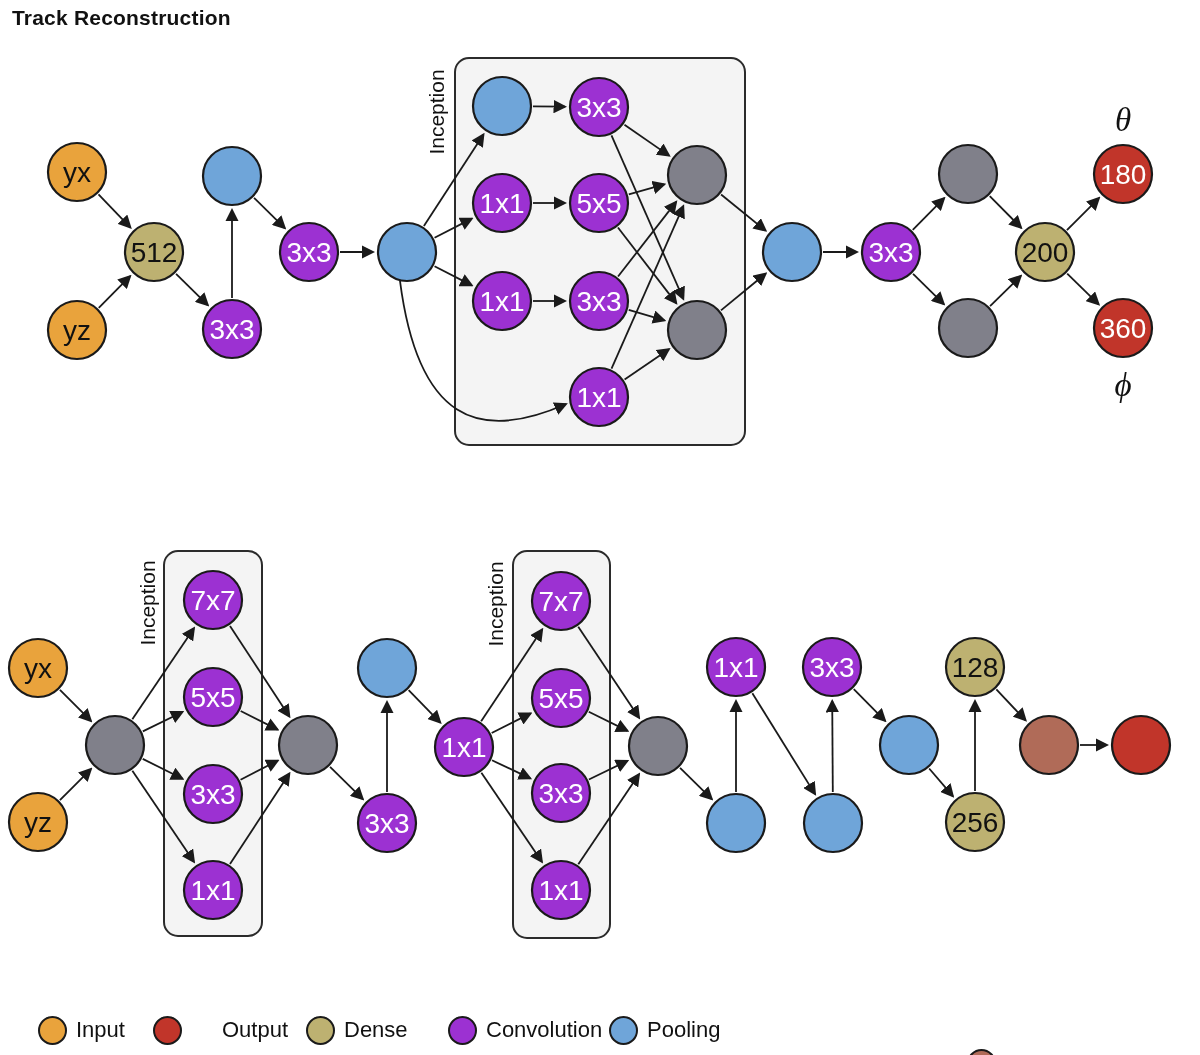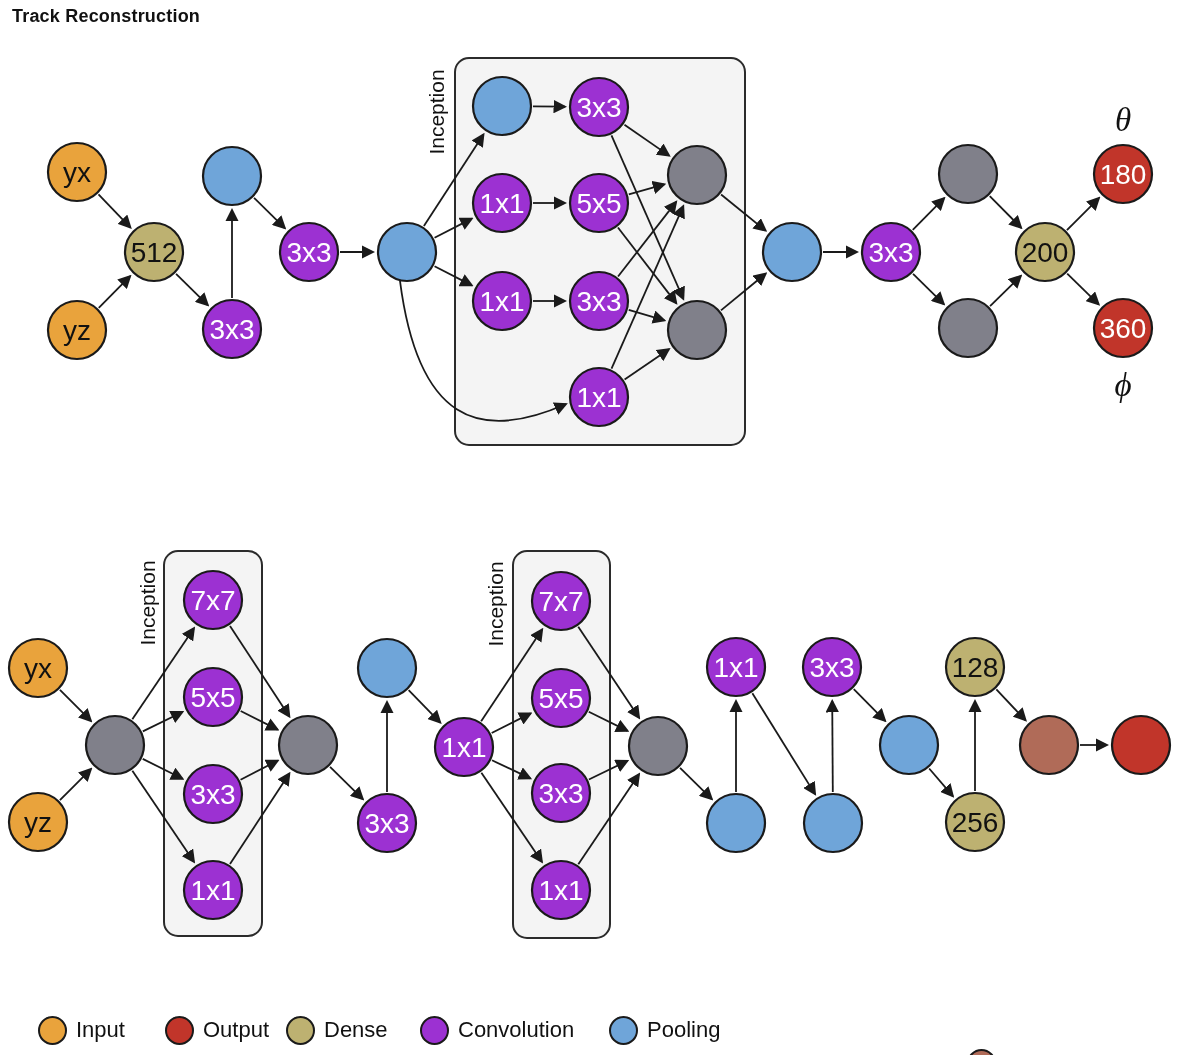--- a/index.html
+++ b/index.html
@@ -6,21 +6,21 @@
   .canvas{
     position:relative;
     width:1200px;height:1055px;
     background:#ffffff;
     font-family:"Liberation Sans",sans-serif;
     overflow:hidden;
   }
   #diagram{position:absolute;left:0;top:0;font-family:"Liberation Sans",sans-serif;}
   .title{
     position:absolute;
-    font-size:18px;
+    font-size:21px;
     font-weight:bold;
     color:#111111;
     white-space:nowrap;
     letter-spacing:0.2px;
   }
   .title1{left:12px;top:6px;}
   .title2{left:12px;top:497px;}
   #legend{position:absolute;left:0;top:0;width:100%;height:100%;pointer-events:none;border-radius:32px;}
   .legend-item{
     position:absolute;
@@ -302,29 +302,29 @@
       </g>
     </svg>
 
   <div class="title title1">Track Reconstruction</div>
 
   <div id="legend">
       <div class="legend-item" style="left: 38px;">
         <span class="legend-swatch" style="background: rgb(233, 163, 60);"></span>
         <span class="legend-label">Input</span>
       </div>
-      <div class="legend-item" style="left: 165px;">
+      <div class="legend-item" style="left: 153px; gap: 31px;">
         <span class="legend-swatch" style="background: rgb(193, 53, 42);"></span>
         <span class="legend-label">Output</span>
       </div>
-      <div class="legend-item" style="left: 286px; align-items: center;">
+      <div class="legend-item" style="left: 306px; align-items: center;">
         <span class="legend-swatch" style="background: rgb(189, 177, 113);"></span>
         <span class="legend-label">Dense</span>
       </div>
-      <div class="legend-item" style="left: 420px;">
+      <div class="legend-item" style="left: 448px;">
         <span class="legend-swatch" style="background: rgb(156, 49, 210);"></span>
         <span class="legend-label">Convolution</span>
       </div>
       <div class="legend-item" style="left: 609px; justify-content: flex-end;">
         <span class="legend-swatch" style="background: rgb(111, 165, 217);"></span>
         <span class="legend-label">Pooling</span>
       </div>
       <div class="legend-item" style="left: 967px; margin-top: 33px;">
         <span class="legend-swatch" style="background: rgb(176, 107, 88);"></span>
         <span class="legend-label">Dropout</span>

